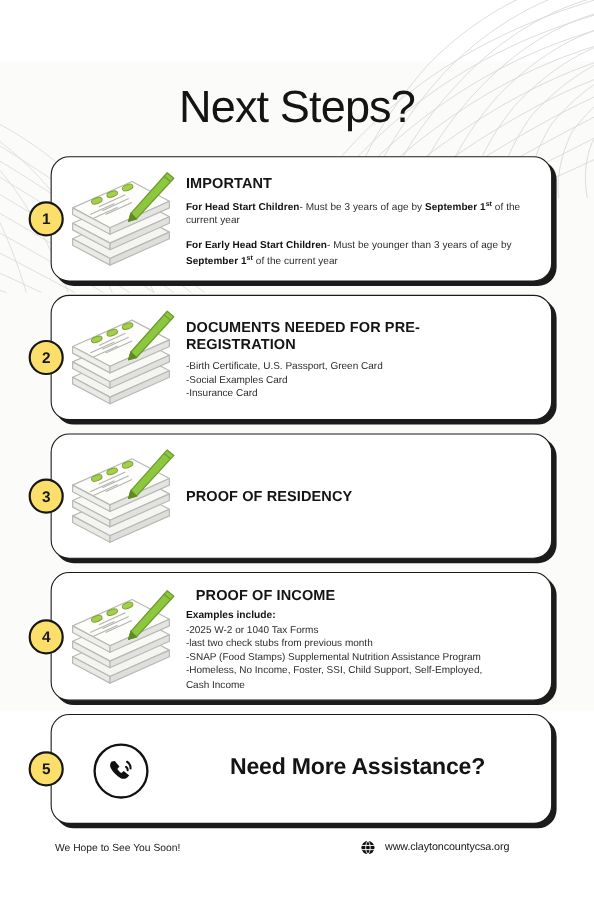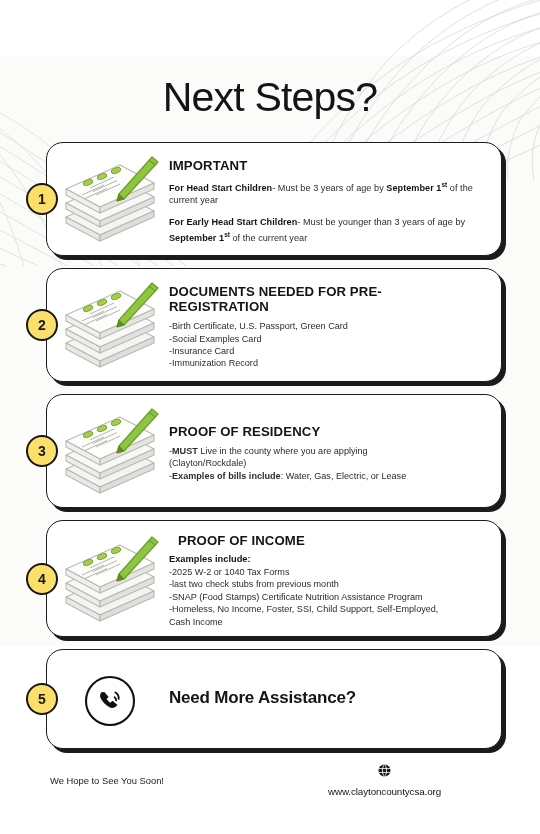--- a/index.html
+++ b/index.html
@@ -55,38 +55,38 @@
   .icon-cell{
     flex:0 0 118px; height:100%;
     display:flex; align-items:center; justify-content:center;
   }
   .body-cell{ flex:1 1 auto; padding-right:6px; }
 
   .card-h{
     font-size:13.2px; font-weight:bold; letter-spacing:0.1px;
     margin-bottom:6px; color:#141414;
   }
-  .card-h.big{ font-size:17px; letter-spacing:-0.2px; }
+  .card-h.big{ font-size:21px; letter-spacing:-0.2px;text-align:center; }
   .card-p{
     font-size:9.1px; line-height:12.6px; color:#2c2c2c; letter-spacing:0.05px;
   }
   .card-p b{ color:#121212; }
   .card-p + .card-p{ margin-top:9px; }
   .list{ font-size:9.1px; line-height:12.4px; color:#2c2c2c; }
   .sub-b{ font-size:9.3px; font-weight:bold; color:#131313; margin-bottom:2px; }
   sup{ font-size:6.4px; }
   .indent{ padding-left:9px; }
 
   
   .footer{
     position:absolute; left:0; top:764px; width:464px; z-index:5;
     display:flex; align-items:center;
   }
   .foot-left{ margin-left:50px; font-size:9.4px; color:#212121; }
-  .foot-right{ margin-left:164px; display:flex; align-items:center; gap:9px;flex-direction:column; }
+  .foot-right{ margin-left:164px; display:flex; align-items:center; gap:9px; }
   .foot-url{ font-size:9.8px; color:#141414; letter-spacing:-0.1px; }
 </style>
 </head>
 <body>
 
 <div class="bg-band"></div>
 
 <svg class="mesh mesh-tr" viewBox="0 0 300 220">
   <g fill="none" stroke="#d8d8d6" stroke-width="0.8">
     <path d="M10,218 C60,150 140,70 300,30"></path>
@@ -214,21 +214,20 @@
       <path d="M91,5 L97,10" stroke="#6f9c2c" stroke-width="1.1"></path>
     </g>
   </svg>
         </div>
         <div class="body-cell">
           <div class="card-h">DOCUMENTS NEEDED FOR PRE-REGISTRATION</div>
           <div class="list">
             <div>-Birth Certificate, U.S. Passport, Green Card</div>
             <div>-Social Examples Card</div>
             <div>-Insurance Card</div>
-            <div>-Immunization Record</div>
           </div>
         </div>
       </div>
     </div>
     <div class="step">
       <div class="badge">3</div>
       <div class="card">
         <div class="icon-cell">
   <svg width="104" height="92" viewBox="0 0 104 92">
     <g stroke="#b9b9b4" stroke-width="1.1" stroke-linejoin="round">
@@ -256,25 +255,20 @@
     </g>
     <g>
       <path d="M94,2 L100,7 L66,44 L59,46 L61,39 Z" fill="#8dc63f" stroke="#6f9c2c" stroke-width="1.2" stroke-linejoin="round"></path>
       <path d="M61,39 L59,46 L66,44 Z" fill="#5f8a24" stroke="#5f8a24" stroke-width="1"></path>
       <path d="M91,5 L97,10" stroke="#6f9c2c" stroke-width="1.1"></path>
     </g>
   </svg>
         </div>
         <div class="body-cell">
           <div class="card-h">PROOF OF RESIDENCY</div>
-          <div class="list">
-            <div>-<b>MUST</b> Live in the county where you are applying</div>
-            <div>(Clayton/Rockdale)</div>
-            <div>-<b>Examples of bills include</b>: Water, Gas, Electric, or Lease</div>
-          </div>
         </div>
       </div>
     </div>
     <div class="step">
       <div class="badge">4</div>
       <div class="card">
         <div class="icon-cell">
   <svg width="104" height="92" viewBox="0 0 104 92">
     <g stroke="#b9b9b4" stroke-width="1.1" stroke-linejoin="round">
       <path d="M8,62 L42,80 L96,56 L62,38 Z" fill="#f4f4f2"></path>
@@ -305,21 +299,21 @@
       <path d="M91,5 L97,10" stroke="#6f9c2c" stroke-width="1.1"></path>
     </g>
   </svg>
         </div>
         <div class="body-cell">
           <div class="card-h indent">PROOF OF INCOME</div>
           <div class="sub-b">Examples include:</div>
           <div class="list">
             <div>-2025 W-2 or 1040 Tax Forms</div>
             <div>-last two check stubs from previous month</div>
-            <div>-SNAP (Food Stamps) Certificate Nutrition Assistance Program</div>
+            <div>-SNAP (Food Stamps) Supplemental Nutrition Assistance Program</div>
             <div>-Homeless, No Income, Foster, SSI, Child Support, Self-Employed,</div>
             <div> Cash Income</div>
           </div>
         </div>
       </div>
     </div>
     <div class="step">
       <div class="badge">5</div>
       <div class="card">
         <div class="icon-cell">

